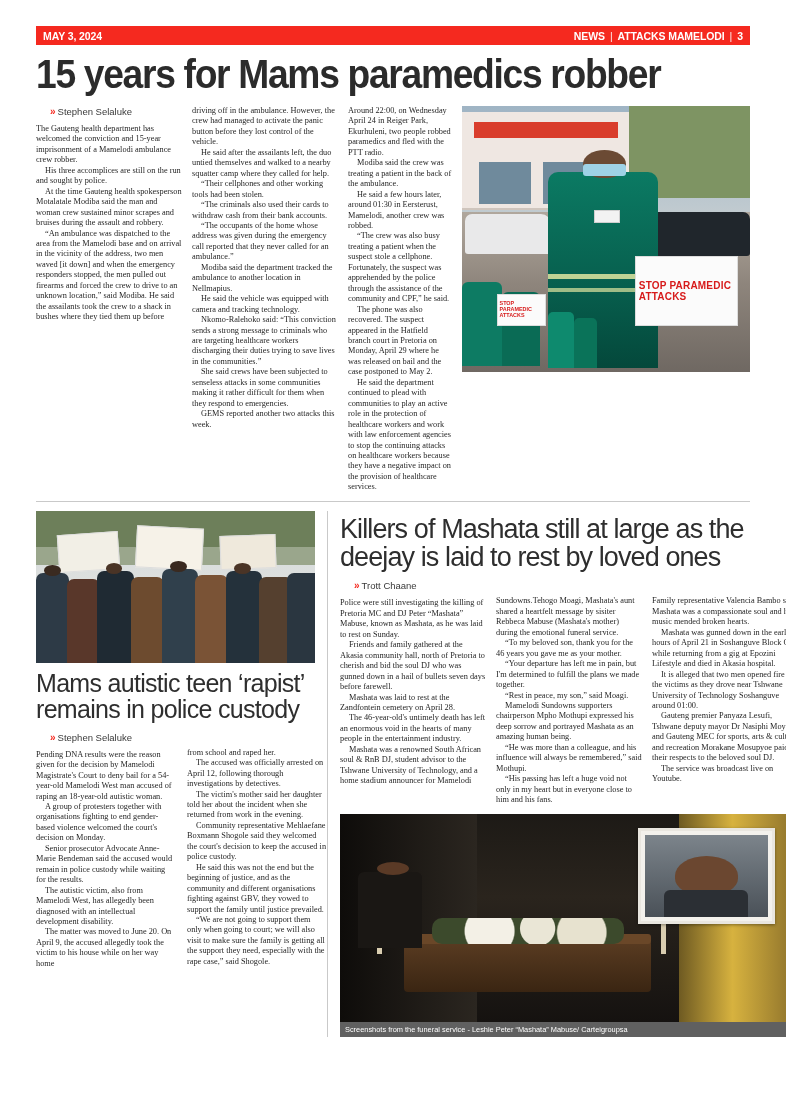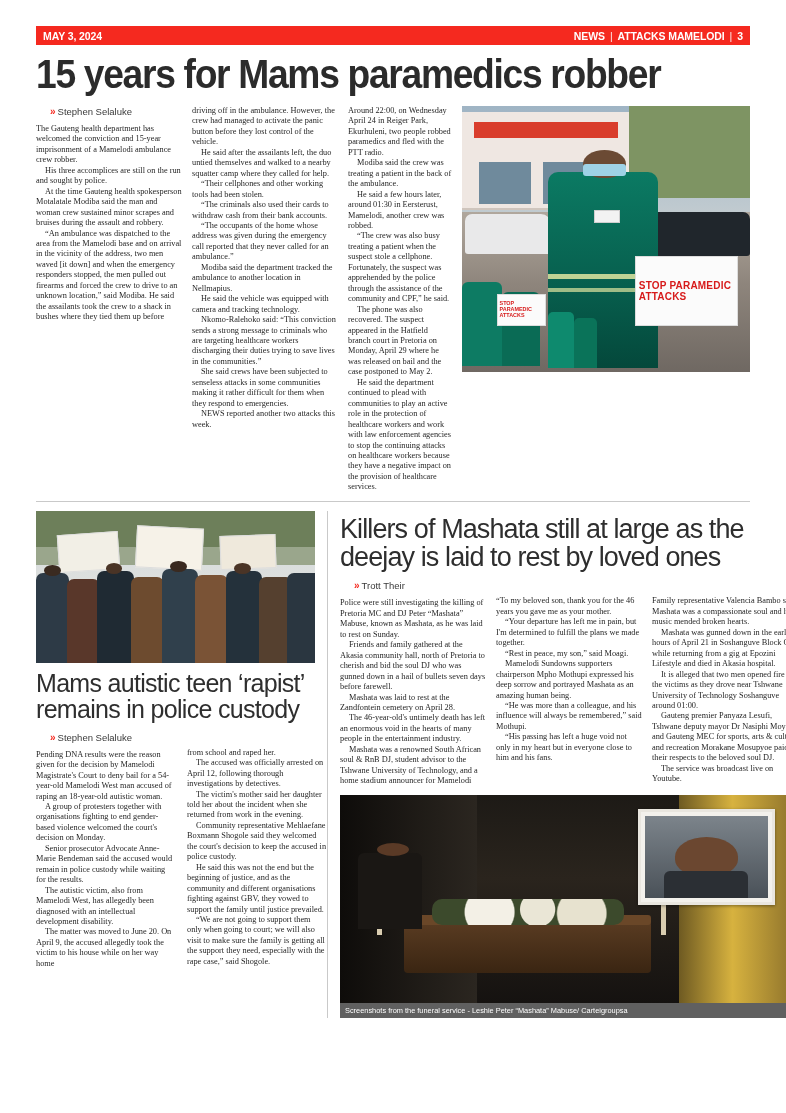--- a/index.html
+++ b/index.html
@@ -165,21 +165,21 @@
     <div class="col c2">
       <p>driving off in the ambulance. However, the crew had managed to activate the panic button before they lost control of the vehicle.</p>
       <p>He said after the assailants left, the duo untied themselves and walked to a nearby squatter camp where they called for help.</p>
       <p>“Their cellphones and other working tools had been stolen.</p>
       <p>“The criminals also used their cards to withdraw cash from their bank accounts.</p>
       <p>“The occupants of the home whose address was given during the emergency call reported that they never called for an ambulance.”</p>
       <p>Modiba said the department tracked the ambulance to another location in Nellmapius.</p>
       <p>He said the vehicle was equipped with camera and tracking technology.</p>
       <p>Nkomo-Ralehoko said: “This conviction sends a strong message to criminals who are targeting healthcare workers discharging their duties trying to save lives in the communities.”</p>
       <p>She said crews have been subjected to senseless attacks in some communities making it rather difficult for them when they respond to emergencies.</p>
-      <p>NEWS reported another two attacks this week.</p>
+      <p>GEMS reported another two attacks this week.</p>
     </div>
 
     <div class="col c3">
       <p>Around 22:00, on Wednesday April 24 in Reiger Park, Ekurhuleni, two people robbed paramedics and fled with the PTT radio.</p>
       <p>Modiba said the crew was treating a patient in the back of the ambulance.</p>
       <p>He said a few hours later, around 01:30 in Eersterust, Mamelodi, another crew was robbed.</p>
       <p>“The crew was also busy treating a patient when the suspect stole a cellphone. Fortunately, the suspect was apprehended by the police through the assistance of the community and CPF,” he said.</p>
       <p>The phone was also recovered. The suspect appeared in the Hatfield branch court in Pretoria on Monday, April 29 where he was released on bail and the case postponed to May 2.</p>
       <p>He said the department continued to plead with communities to play an active role in the protection of healthcare workers and work with law enforcement agencies to stop the continuing attacks on healthcare workers because they have a negative impact on the provision of healthcare services.</p>
     </div>
@@ -282,29 +282,30 @@
         </div>
       </div>
     </div>
 
     <div class="lower-right vrule" style="padding-left:12px;">
       <h2 class="headline-sec">Killers of Mashata still at large as the deejay is laid to rest by loved ones</h2>
 
       <div class="art2">
         <div class="col cc">
           <div class="byline">
-            <span class="arrows">»</span><span>Trott Their</span>
+            <span class="arrows">»</span><span>Trott Chaane</span>
           </div>
           <p>Police were still investigating the killing of Pretoria MC and DJ Peter “Mashata” Mabuse, known as Mashata, as he was laid to rest on Sunday.</p>
           <p>Friends and family gathered at the Akasia community hall, north of Pretoria to cherish and bid the soul DJ who was gunned down in a hail of bullets seven days before farewell.</p>
           <p>Mashata was laid to rest at the Zandfontein cemetery on April 28.</p>
           <p>The 46-year-old's untimely death has left an enormous void in the hearts of many people in the entertainment industry.</p>
           <p>Mashata was a renowned South African soul &amp; RnB DJ, student advisor to the Tshwane University of Technology, and a home stadium announcer for Mamelodi</p>
         </div>
         <div class="col cc" style="padding-top:16px;">
+          <p>Sundowns.Tehogo Moagi, Mashata's aunt shared a heartfelt message by sisiter Rebbeca Mabuse (Mashata's mother) during the emotional funeral service.</p>
           <p>“To my beloved son, thank you for the 46 years you gave me as your mother.</p>
           <p>“Your departure has left me in pain, but I'm determined to fulfill the plans we made together.</p>
           <p>“Rest in peace, my son,” said Moagi.</p>
           <p>Mamelodi Sundowns supporters chairperson Mpho Mothupi expressed his deep sorrow and portrayed Mashata as an amazing human being.</p>
           <p>“He was more than a colleague, and his influence will always be remembered,” said Mothupi.</p>
           <p>“His passing has left a huge void not only in my heart but in everyone close to him and his fans.</p>
         </div>
         <div class="col cc" style="padding-top:16px;">
           <p>Family representative Valencia Bambo said Mashata was a compassionate soul and his music mended broken hearts.</p>
           <p>Mashata was gunned down in the early hours of April 21 in Soshanguve Block GG while returning from a gig at Epozini Lifestyle and died in Akasia hospital.</p>

